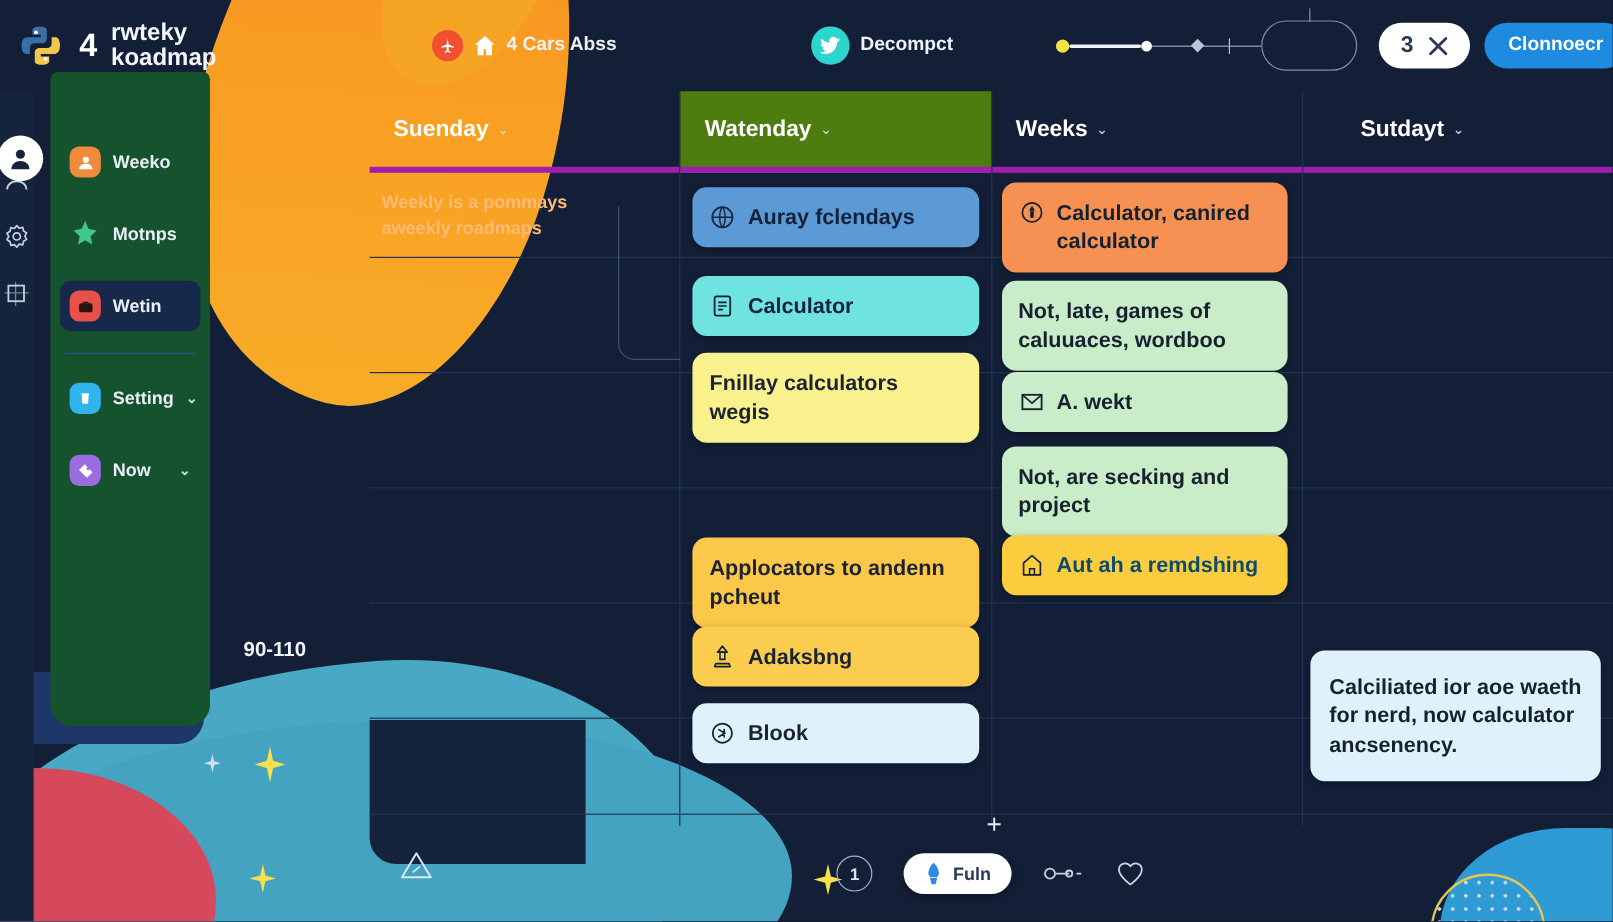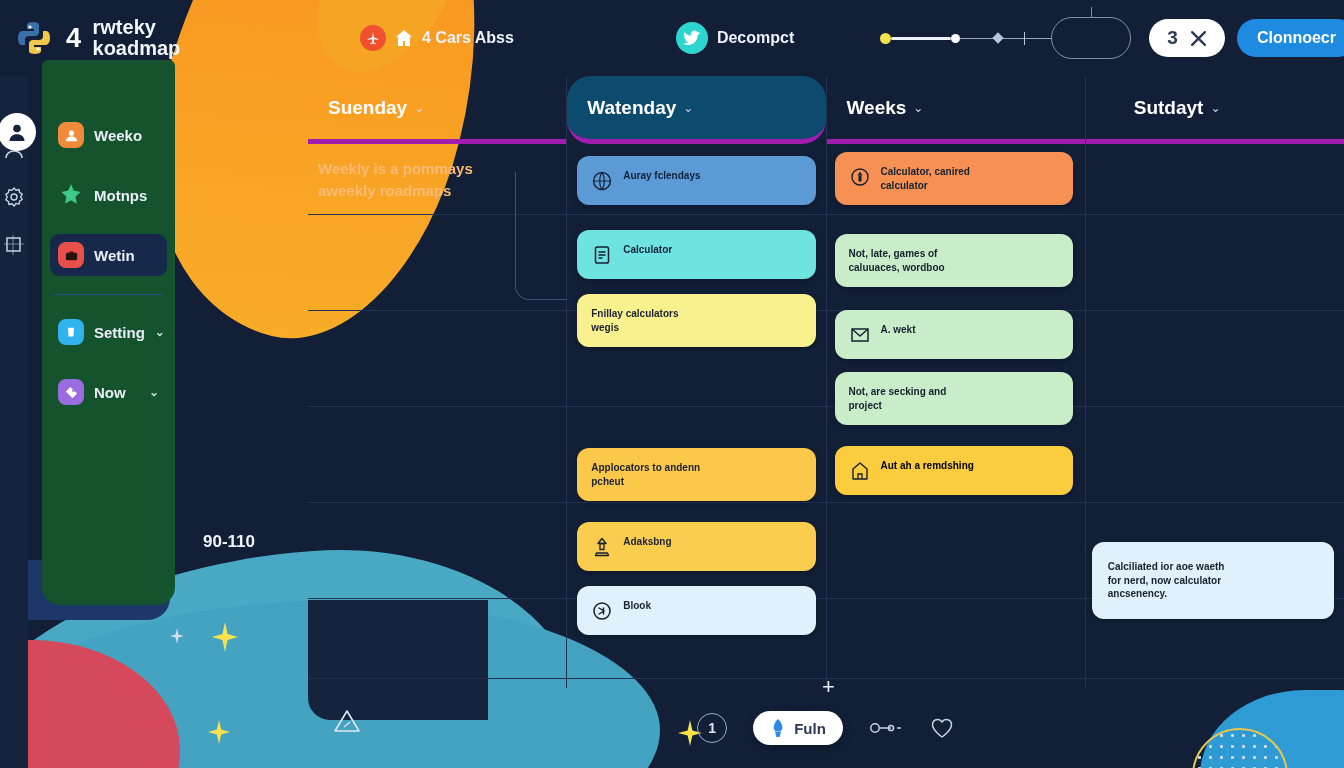--- a/index.html
+++ b/index.html
@@ -149,30 +149,30 @@
     position:absolute; left:308px; top:76px; width:1036px; height:612px; z-index:3;
   }
   .cols { display:flex; height:100%; }
   .col { flex:1 1 0; position:relative; border-right:1px solid #223352; }
   .col:last-child { border-right:none; }
   .col-head {
     height:68px; display:flex; align-items:center; gap:7px;
     padding-left:20px; color:#fff; font-size:19px; font-weight:700;
     border-bottom:5px solid #a21caf;
   }
-  .col.active .col-head { background:#0c4a6e;border-radius:24px; }
+  .col.active .col-head { background:#4d7c0f; }
   .col-head .cchev { font-size:12px; color:#cfdaea; font-weight:400; }
   .col-body { padding:12px 10px 0 10px; position:relative; }
 
   .rowlines { position:absolute; left:0; top:68px; right:0; bottom:0; }
   .rowlines div { position:absolute; left:0; right:0; height:1px; background:#223352; }
 
   .note {
     position:relative; border-radius:12px; padding:13px 14px;
-    font-size:10px; line-height:1.35; font-weight:600;
+    font-size:18px; line-height:1.35; font-weight:600;
     display:flex; align-items:flex-start; gap:10px;
     box-shadow:0 2px 5px rgba(0,0,0,.25);
   }
   .note .nic { width:22px; height:22px; flex:none; margin-top:1px; }
   .note .ntxt { flex:1; }
 
   .connector {
     position:absolute; left:-52px; top:28px; width:52px; height:128px;
     border-left:1.5px solid #3a5173; border-bottom:1.5px solid #3a5173;
     border-bottom-left-radius:14px; pointer-events:none;
@@ -489,21 +489,21 @@
               <path d="M3 5l8 7 8-7" stroke="#16212f" stroke-width="1.4"></path>
             </svg>
             <span class="ntxt" style="white-space:pre-line">A. wekt</span>
           </div>
 
           <div class="note" style="position:absolute;left:8px;right:12px;top:228px;background:#c9ecc9;color:#16212f">
             <span class="ntxt" style="white-space:pre-line">Not, are secking and
 project</span>
           </div>
 
-          <div class="note" style="position:absolute;left:8px;right:12px;top:302px;background:#fbcd3e;color:#000000">
+          <div class="note" style="position:absolute;left:8px;right:12px;top:302px;background:#fbcd3e;color:#0c4a6e">
             <svg class="nic" viewBox="0 0 22 22" fill="none">
               <path d="M11 3l7 6v10H4V9z" stroke="#16212f" stroke-width="1.4" stroke-linejoin="round"></path>
               <path d="M9 19v-5h4v5" stroke="#16212f" stroke-width="1.3"></path>
             </svg>
             <span class="ntxt" style="white-space:pre-line">Aut ah a remdshing</span>
           </div>
         </div>
       </div>
 
       <div class="col">

